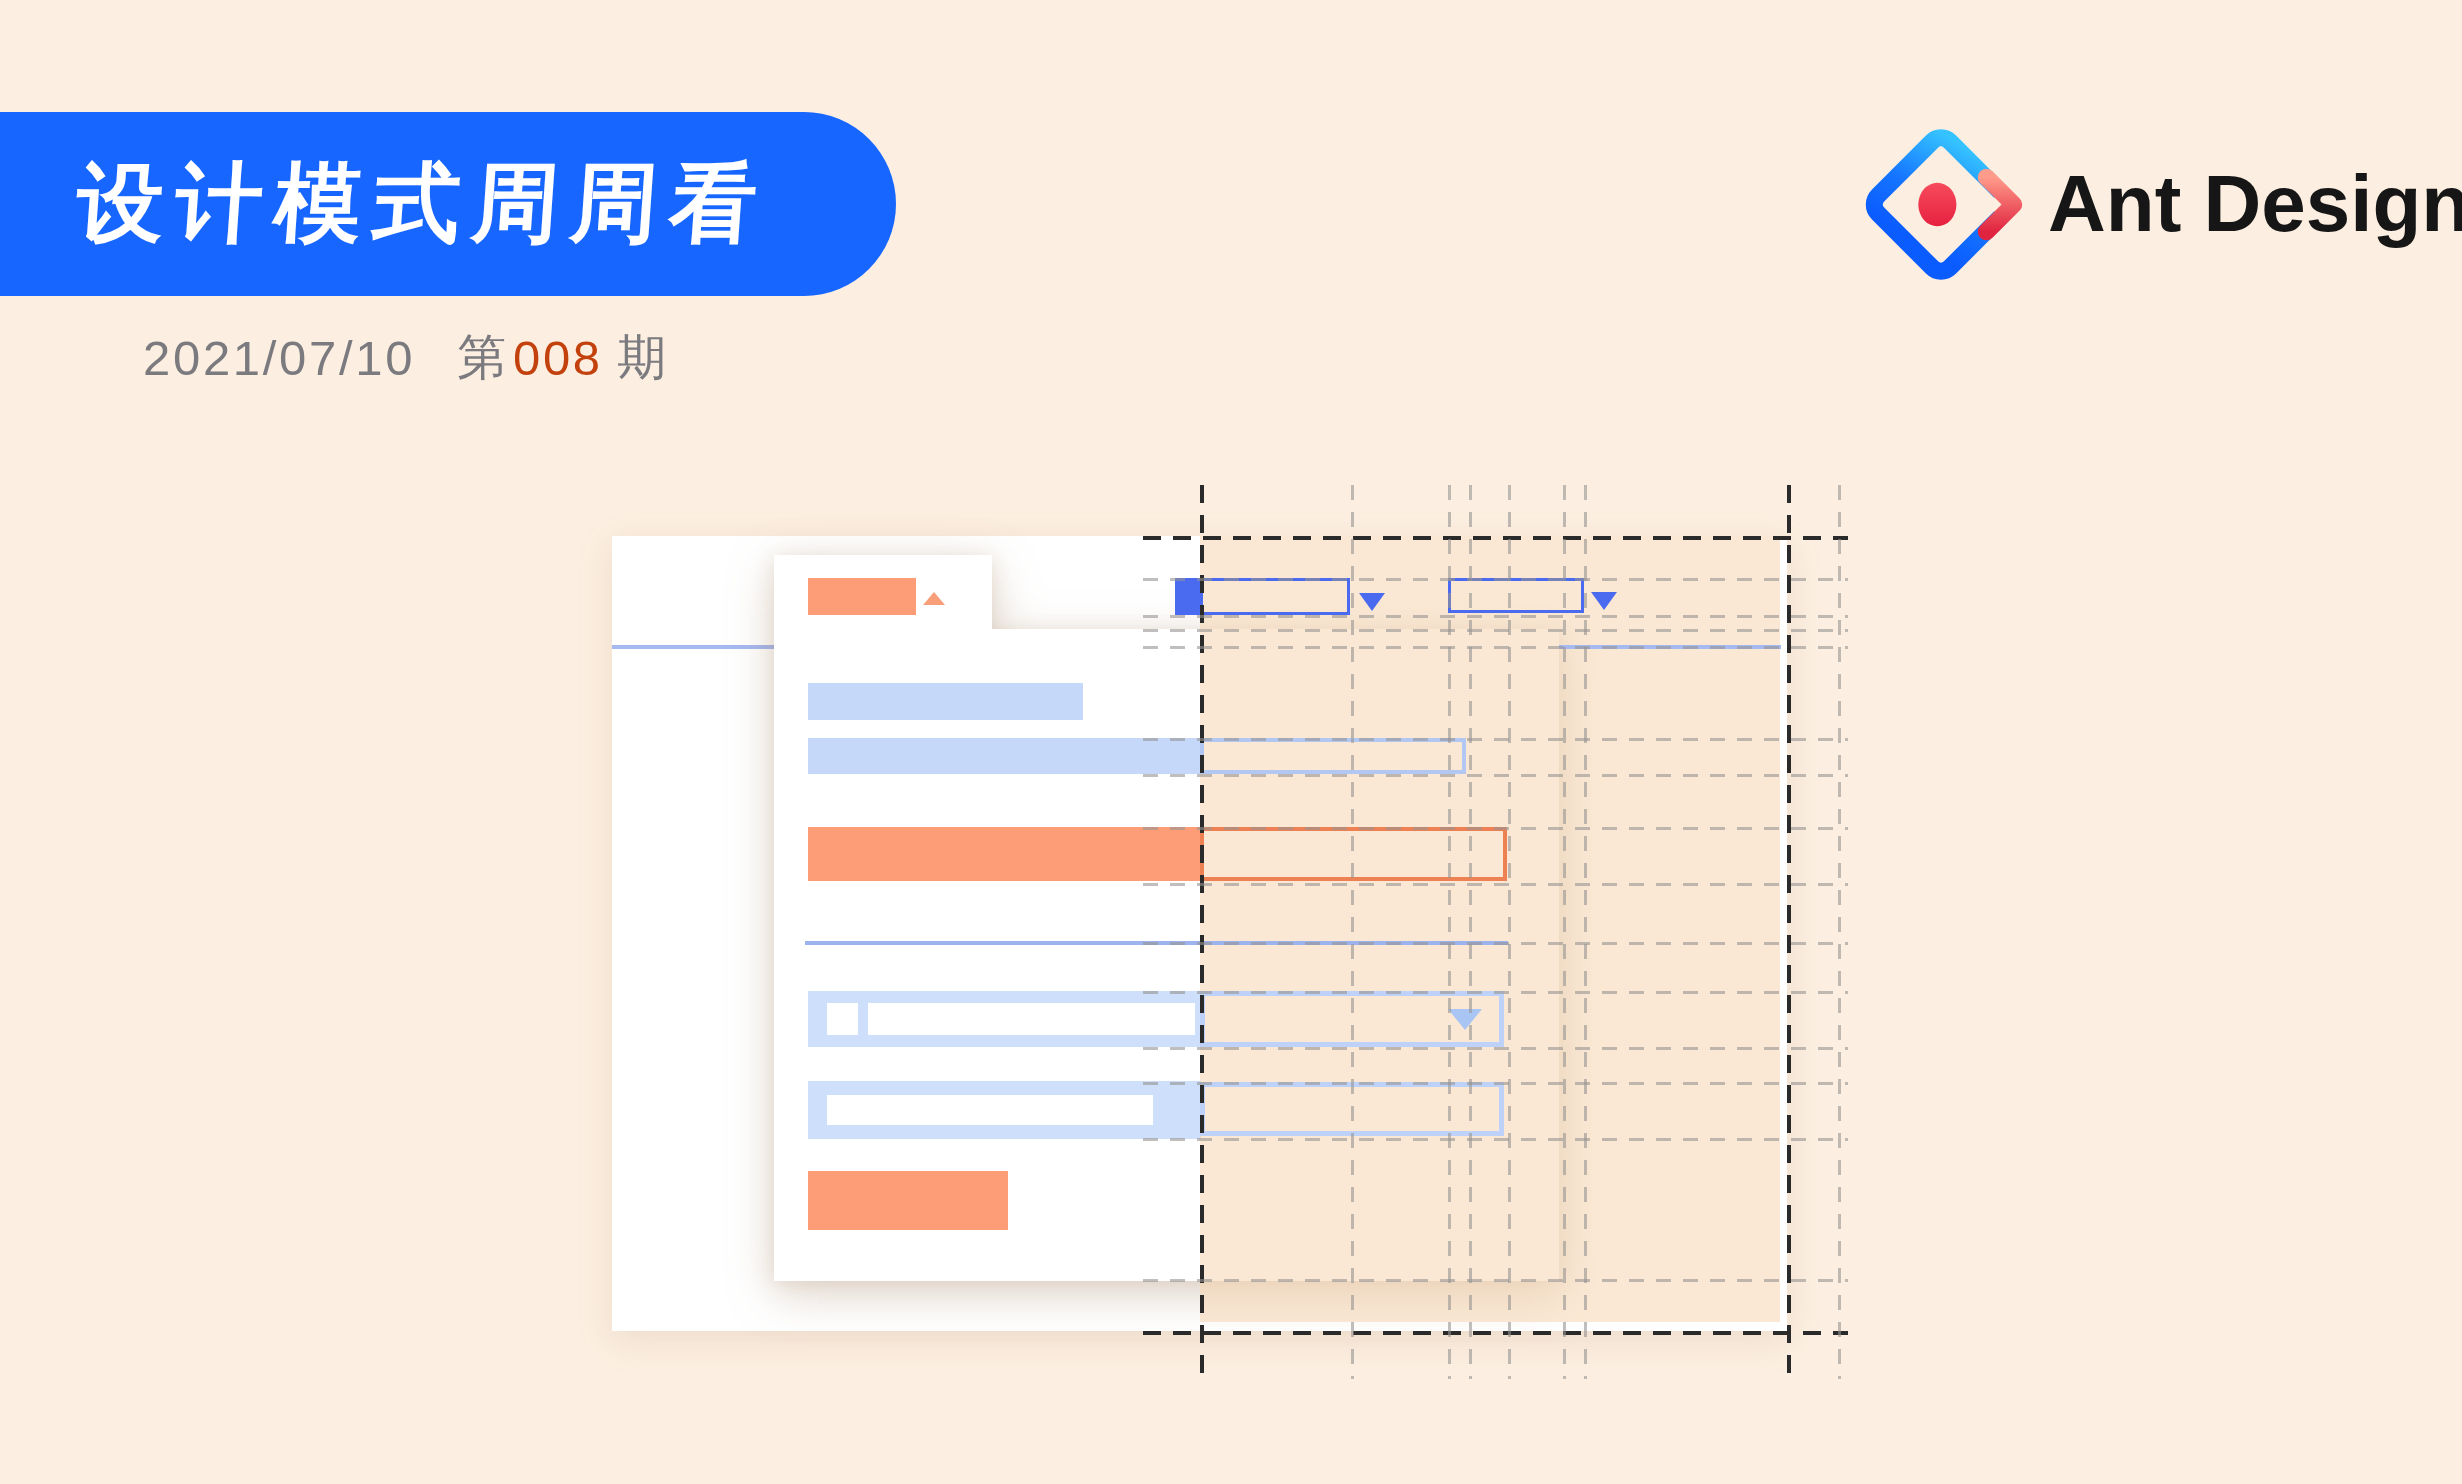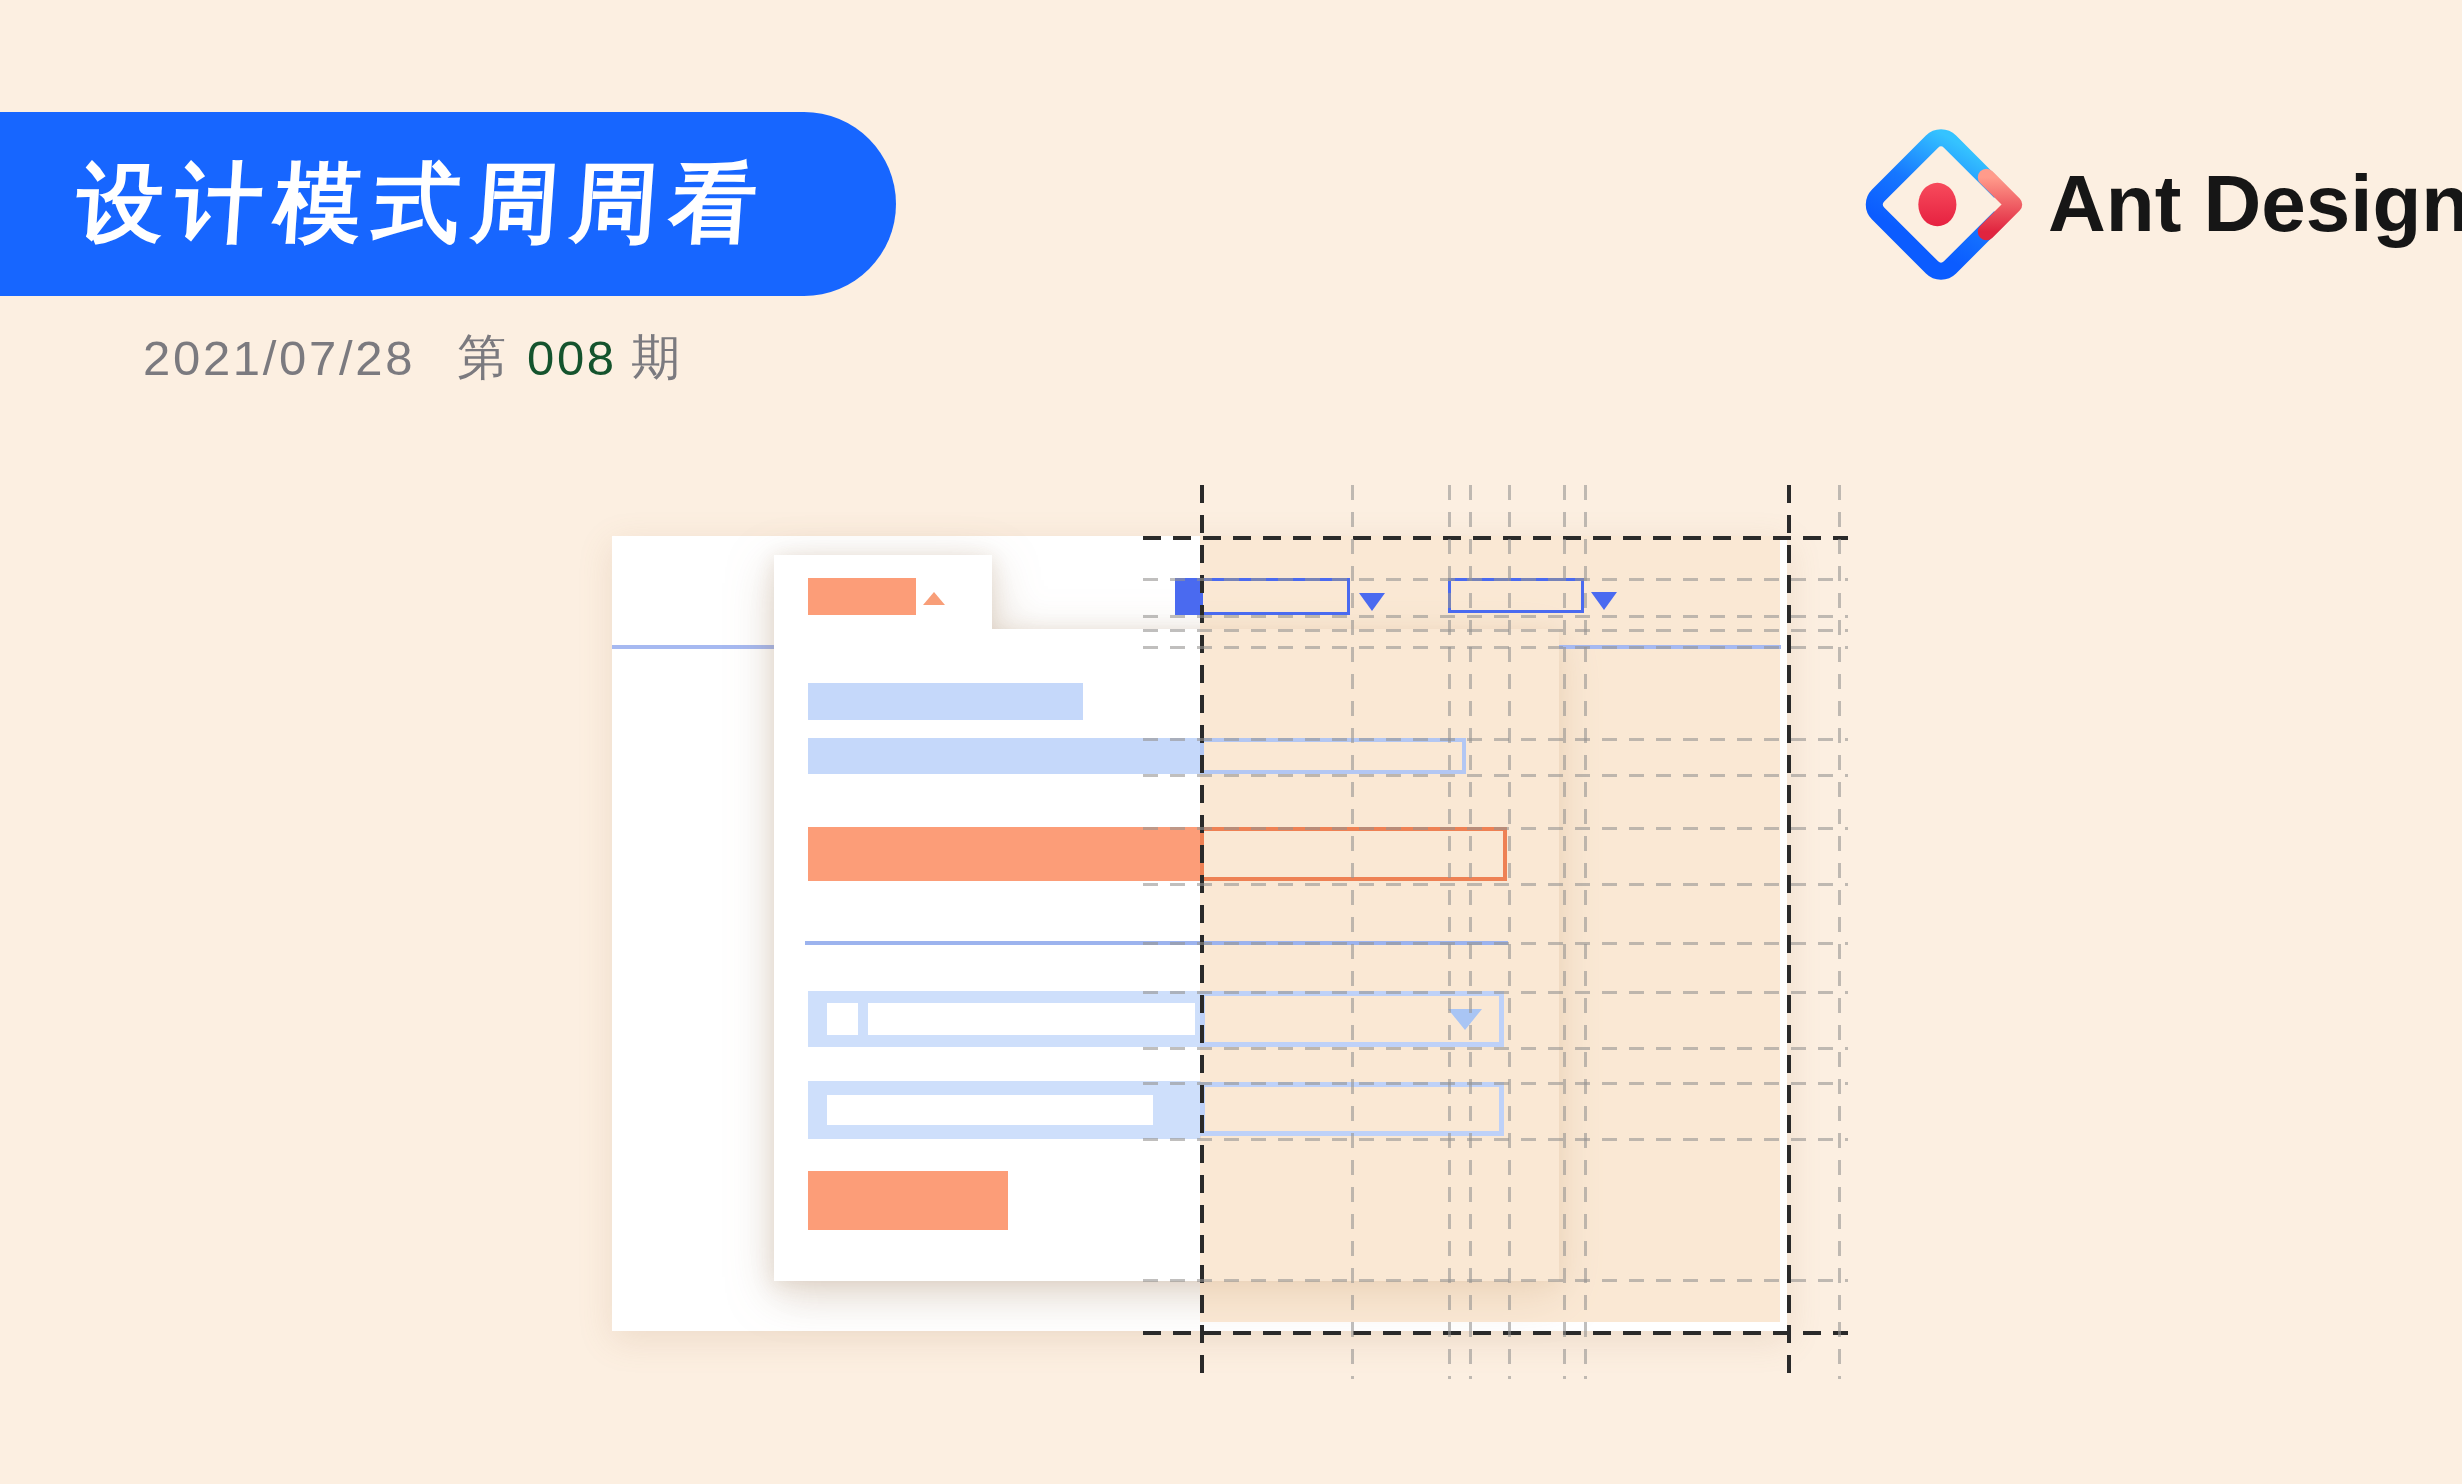--- a/index.html
+++ b/index.html
@@ -17,21 +17,21 @@
   .title-pill .title-text{
     color:#ffffff;font-size:87px;font-weight:800;letter-spacing:11.8px;
     padding-left:77px;transform:skewX(-4deg);white-space:nowrap;
   }
   .date-line{
     position:absolute;left:143px;top:331px;height:54px;
     display:flex;align-items:center;
     font-size:49px;font-weight:500;color:#7b7a7f;letter-spacing:2.7px;white-space:nowrap;
   }
   .date-line .issue-prefix{margin-left:42px;}
-  .date-line .issue-number{margin-left:18px;color:#14532d;}
+  .date-line .issue-number{margin-left:4px;color:#c2410c;}
   .date-line .issue-suffix{margin-left:14.5px;}
   
   .brand{
     position:absolute;left:1854px;top:118px;height:172px;
     display:flex;align-items:center;
   }
   .brand svg{width:174px;height:167px;display:block;}
   .brand .brand-name{
     margin-left:20px;font-size:80px;font-weight:800;color:#161616;letter-spacing:0px;
     white-space:nowrap;
@@ -82,21 +82,21 @@
     background-image:repeating-linear-gradient(180deg,rgba(150,148,146,.6) 0 15.4px,transparent 15.4px 27px);}
 </style>
 </head>
 <body>
 
 <div class="title-pill">
   <span class="title-text">设计模式周周看</span>
 </div>
 
 <div class="date-line">
-  <span>2021/07/28</span>
+  <span>2021/07/10</span>
   <span class="issue-prefix">第</span>
   <span class="issue-number">008</span>
   <span class="issue-suffix">期</span>
 </div>
 
 <div class="brand">
   <span>
     <svg viewBox="0 0 92 92" aria-hidden="true">
       <defs>
         <linearGradient id="gBlue" x1="0" y1="0" x2="0.25" y2="1">

